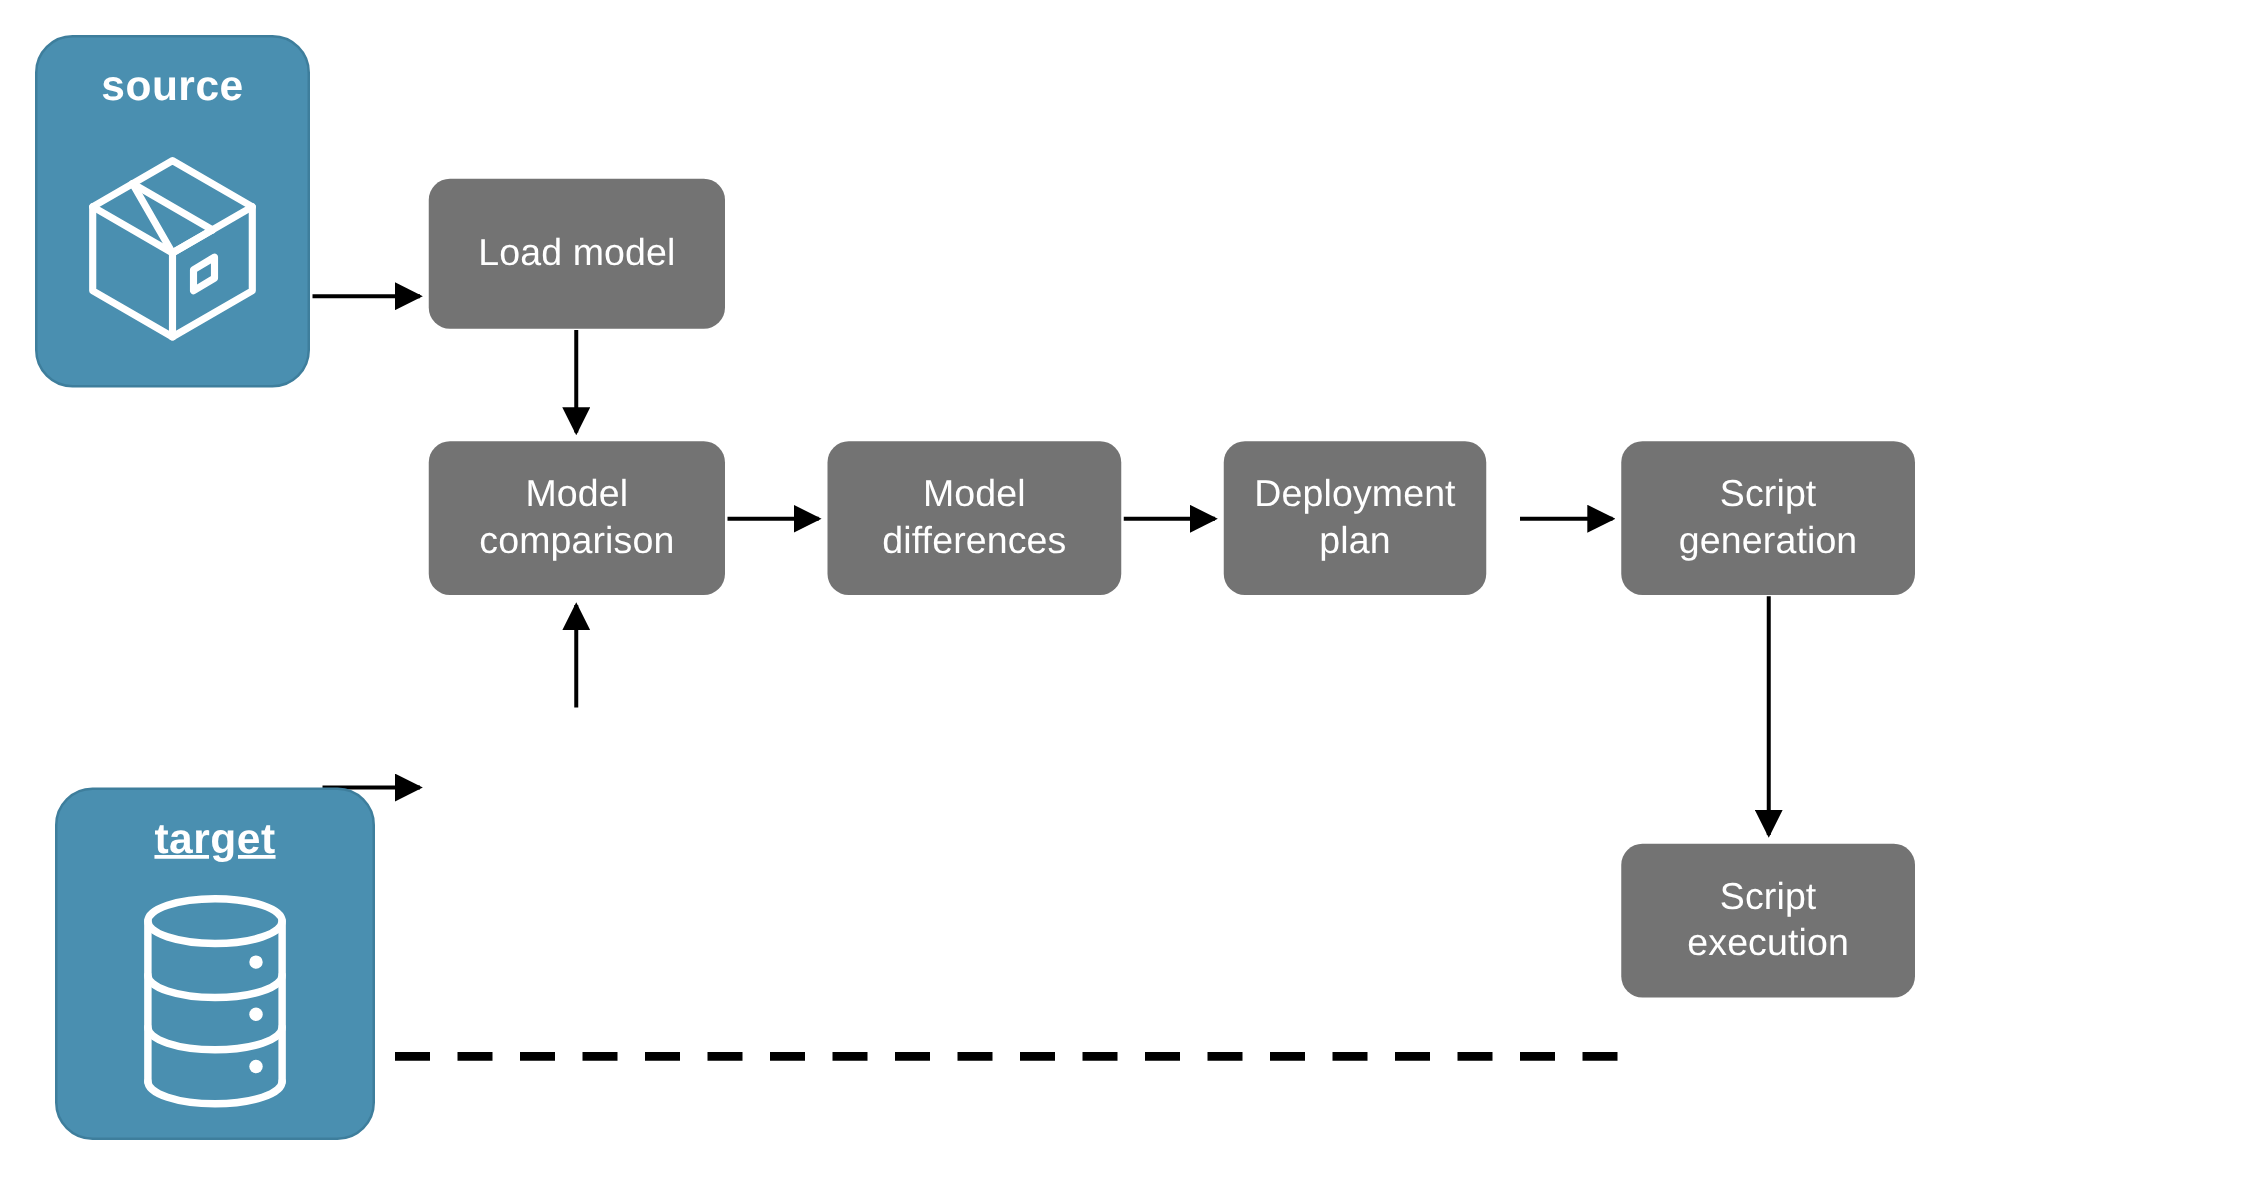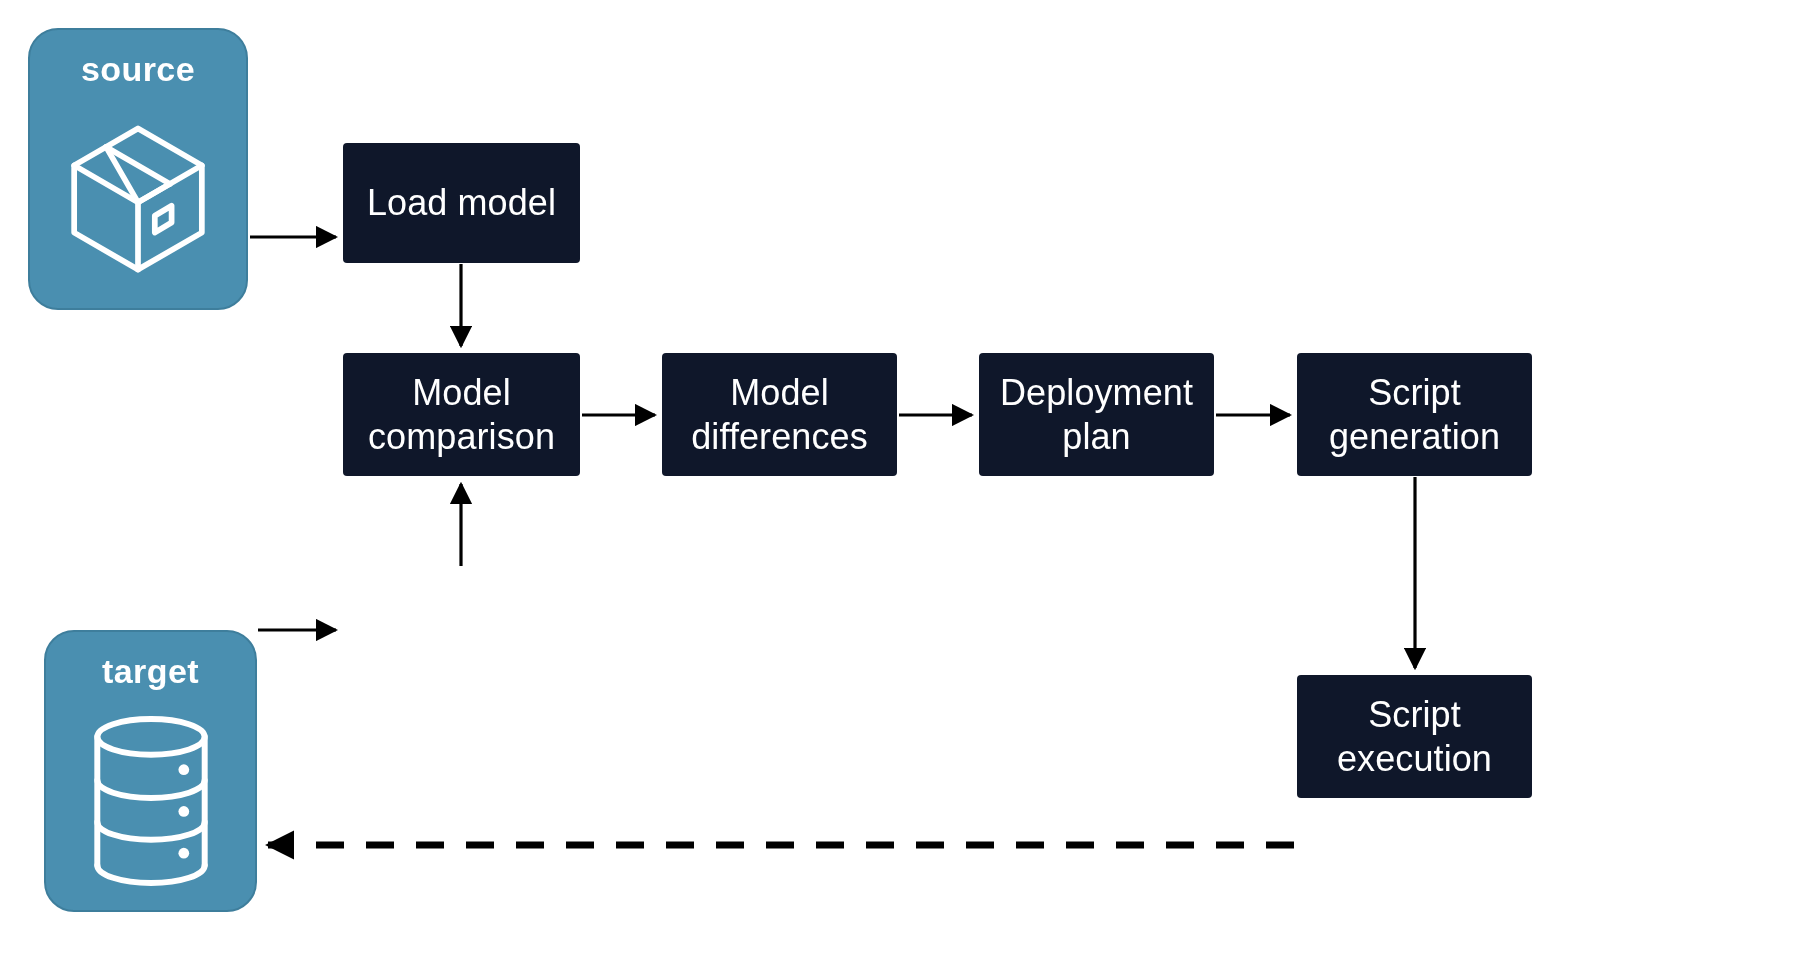--- a/index.html
+++ b/index.html
@@ -32,23 +32,23 @@
     box-sizing: border-box;
     display: flex;
     align-items: center;
     justify-content: center;
     text-align: center;
     color: #ffffff;
     z-index: 3;
   }
   
   .proc {
-    background: #0f172a;
-    border-radius: 4px;
-    font-size: 36px;
+    background: #737373;
+    border-radius: 17px;
+    font-size: 30px;
     line-height: 1.22;
     font-weight: 400;
     letter-spacing: 0.1px;
   }
   .proc .lbl {
     padding: 0 8px;
     white-space: pre-line;
   }
   
   .endp {
@@ -118,21 +118,21 @@
 
         <path d="M31 19 L69 41"></path>
         <path d="M50 52 L69 41"></path>
         <path d="M31 19 L50 52"></path>
 
         <path d="M60 60 L70 54 L70 64 L60 70 Z"></path>
       </svg>
     </div>
   </div>
 
-  <div class="node endp" style="left:44px; top:630px; width:213px; height:282px;">
+  <div class="node endp" style="left:44px; top:630px; width:256px; height:282px;text-decoration:underline;">
     <div class="cap">target</div>
     <div class="glyph">
       <svg width="150" height="176" viewBox="0 0 100 118" xmlns="http://www.w3.org/2000/svg" fill="none" stroke="#ffffff" stroke-width="4" stroke-linejoin="round" stroke-linecap="round">
         <ellipse cx="50" cy="16" rx="36" ry="12"></ellipse>
         <path d="M14 16 L14 102"></path>
         <path d="M86 16 L86 102"></path>
         <path d="M14 102 a36 12 0 0 0 72 0"></path>
         <path d="M14 45 a36 12 0 0 0 72 0"></path>
         <path d="M14 73 a36 12 0 0 0 72 0"></path>
         <circle cx="72" cy="38" r="3.6" fill="#ffffff" stroke="none"></circle>
@@ -149,21 +149,21 @@
   <div class="node proc" style="left:343px; top:353px; width:237px; height:123px;">
     <span class="lbl">Model
 comparison</span>
   </div>
 
   <div class="node proc" style="left:662px; top:353px; width:235px; height:123px;">
     <span class="lbl">Model
 differences</span>
   </div>
 
-  <div class="node proc" style="left:979px; top:353px; width:235px; height:123px;">
+  <div class="node proc" style="left:979px; top:353px; width:210px; height:123px;">
     <span class="lbl">Deployment
 plan</span>
   </div>
 
   <div class="node proc" style="left:1297px; top:353px; width:235px; height:123px;">
     <span class="lbl">Script
 generation</span>
   </div>
 
 

